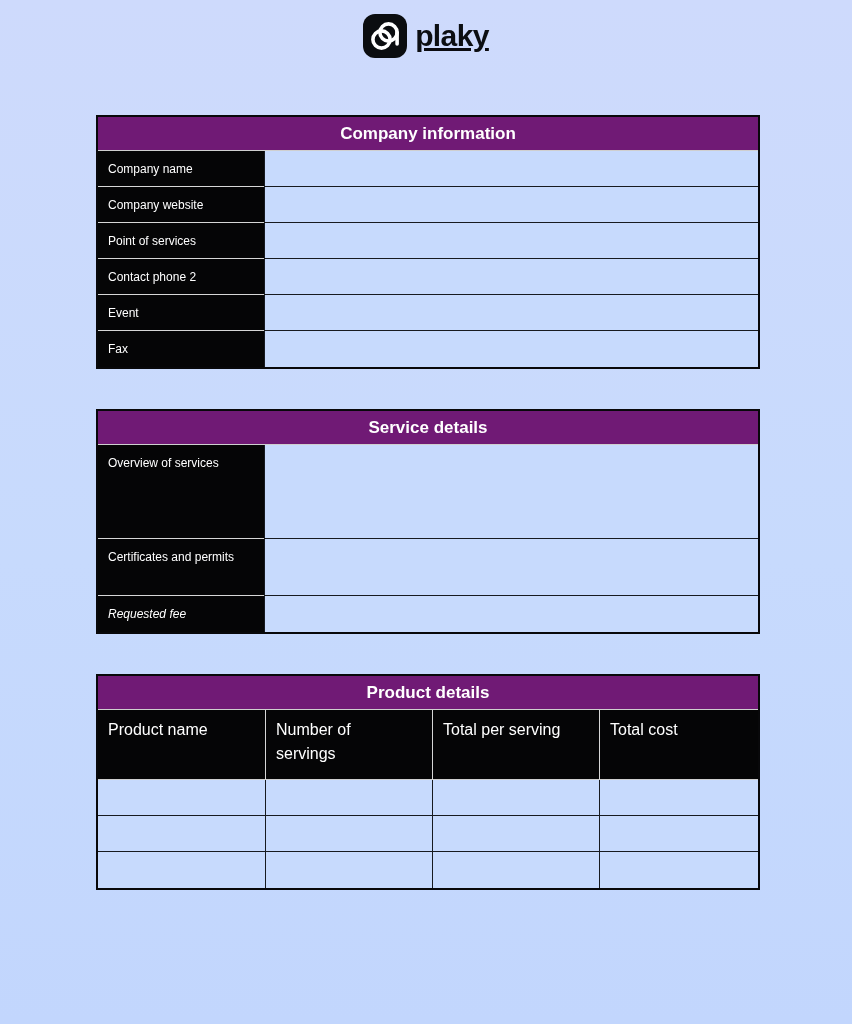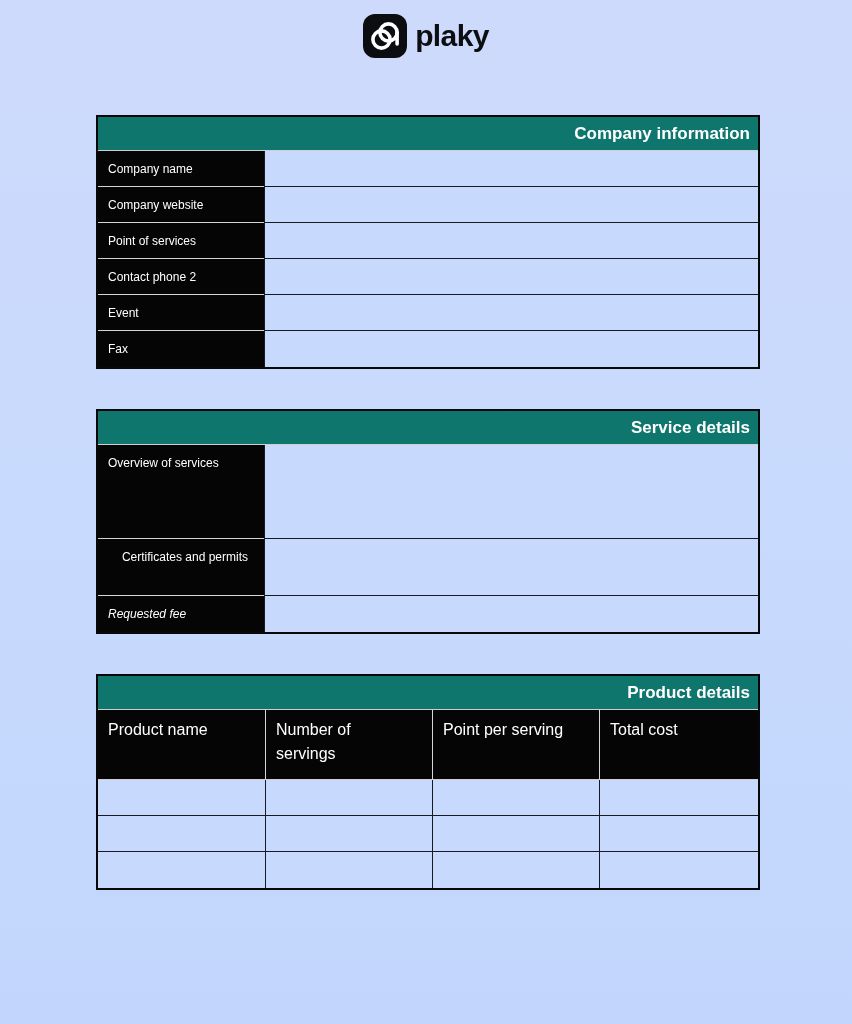--- a/index.html
+++ b/index.html
@@ -3,50 +3,50 @@
 <meta charset="utf-8">
 <style>
   * { margin:0; padding:0; box-sizing:border-box; }
   html,body { width:852px; height:1024px; }
   body {
     font-family:"Liberation Sans", sans-serif;
     background:linear-gradient(180deg,#cedafc 0%,#c7dafd 55%,#c2d6fd 100%);
     overflow:hidden;
     color:#0b0b10;
   }
-  .header { padding-top:14px; text-align:center; }
+  .header { padding-top:14px; text-align:center;text-decoration:underline; }
   .brand { display:flex; align-items:center; justify-content:center; gap:8px; height:44px; }
   .brand-icon { width:44px; height:44px; display:block; }
   .brand-text { font-size:30px; font-weight:700; letter-spacing:-0.6px; color:#0c0e12; }
   .page-title { margin-top:16px; font-size:34px; line-height:43px; font-weight:700; color:#0b0b10; letter-spacing:-0.3px; }
 
   .tables-wrap { width:664px; margin-left:96px; }
   table { width:100%; border-collapse:separate; border-spacing:0; table-layout:fixed; border:2px solid #08080a; }
   .tbl-company { margin-top:57px; }
   .tbl-service, .tbl-product { margin-top:40px; }
 
   th.section-header {
-    background:#0f766e; color:#ffffff; font-size:17px; font-weight:700;
-    text-align:right; height:34px; padding:4px 8px; vertical-align:middle;
+    background:#701a75; color:#ffffff; font-size:17px; font-weight:700;
+    text-align:center; height:34px; padding:4px 8px; vertical-align:middle;
     border-bottom:1px solid #cfcfcf;
   }
   td.label-cell {
     background:#050506; color:#ffffff; font-size:12px; font-weight:400;
     text-align:left; vertical-align:top; padding:8px 16px 6px 10px; line-height:21px;
     border-bottom:1px solid #d6d6d6;
   }
   tr:last-child td.label-cell { border-bottom:none; }
   td.value-cell {
     background:#c7dafd; border-left:1px solid #171a20; border-bottom:1px solid #171a20;
   }
   tr:last-child td.value-cell { border-bottom:none; }
 
   .tbl-company td { height:36px; }
   .row-overview td { height:94px; }
-  .row-certificates td { height:57px;text-align:right; }
+  .row-certificates td { height:57px; }
   .row-fee td { height:36px;font-style:italic; }
 
   td.col-header {
     background:#050506; color:#ffffff; font-size:16px; font-weight:400;
     vertical-align:top; padding:8px 26px 13px 10px; line-height:24px; height:57px;
     border-right:1px solid #d6d6d6; border-bottom:1px solid #cfcfcf;
   }
   td.col-header:last-child { border-right:none; }
   td.product-cell {
     background:#c7dafd; height:36px;
@@ -139,21 +139,21 @@
         <col style="width:167px">
         <col>
       </colgroup>
     <tbody>
         <tr>
       <th class="section-header" colspan="4">Product details</th>
     </tr>
     <tr>
       <td class="col-header">Product name</td>
       <td class="col-header">Number of servings</td>
-      <td class="col-header">Point per serving</td>
+      <td class="col-header">Total per serving</td>
       <td class="col-header">Total cost</td>
     </tr>
     <tr>
       <td class="product-cell"></td>
       <td class="product-cell"></td>
       <td class="product-cell"></td>
       <td class="product-cell"></td>
     </tr>
     <tr>
       <td class="product-cell"></td>

